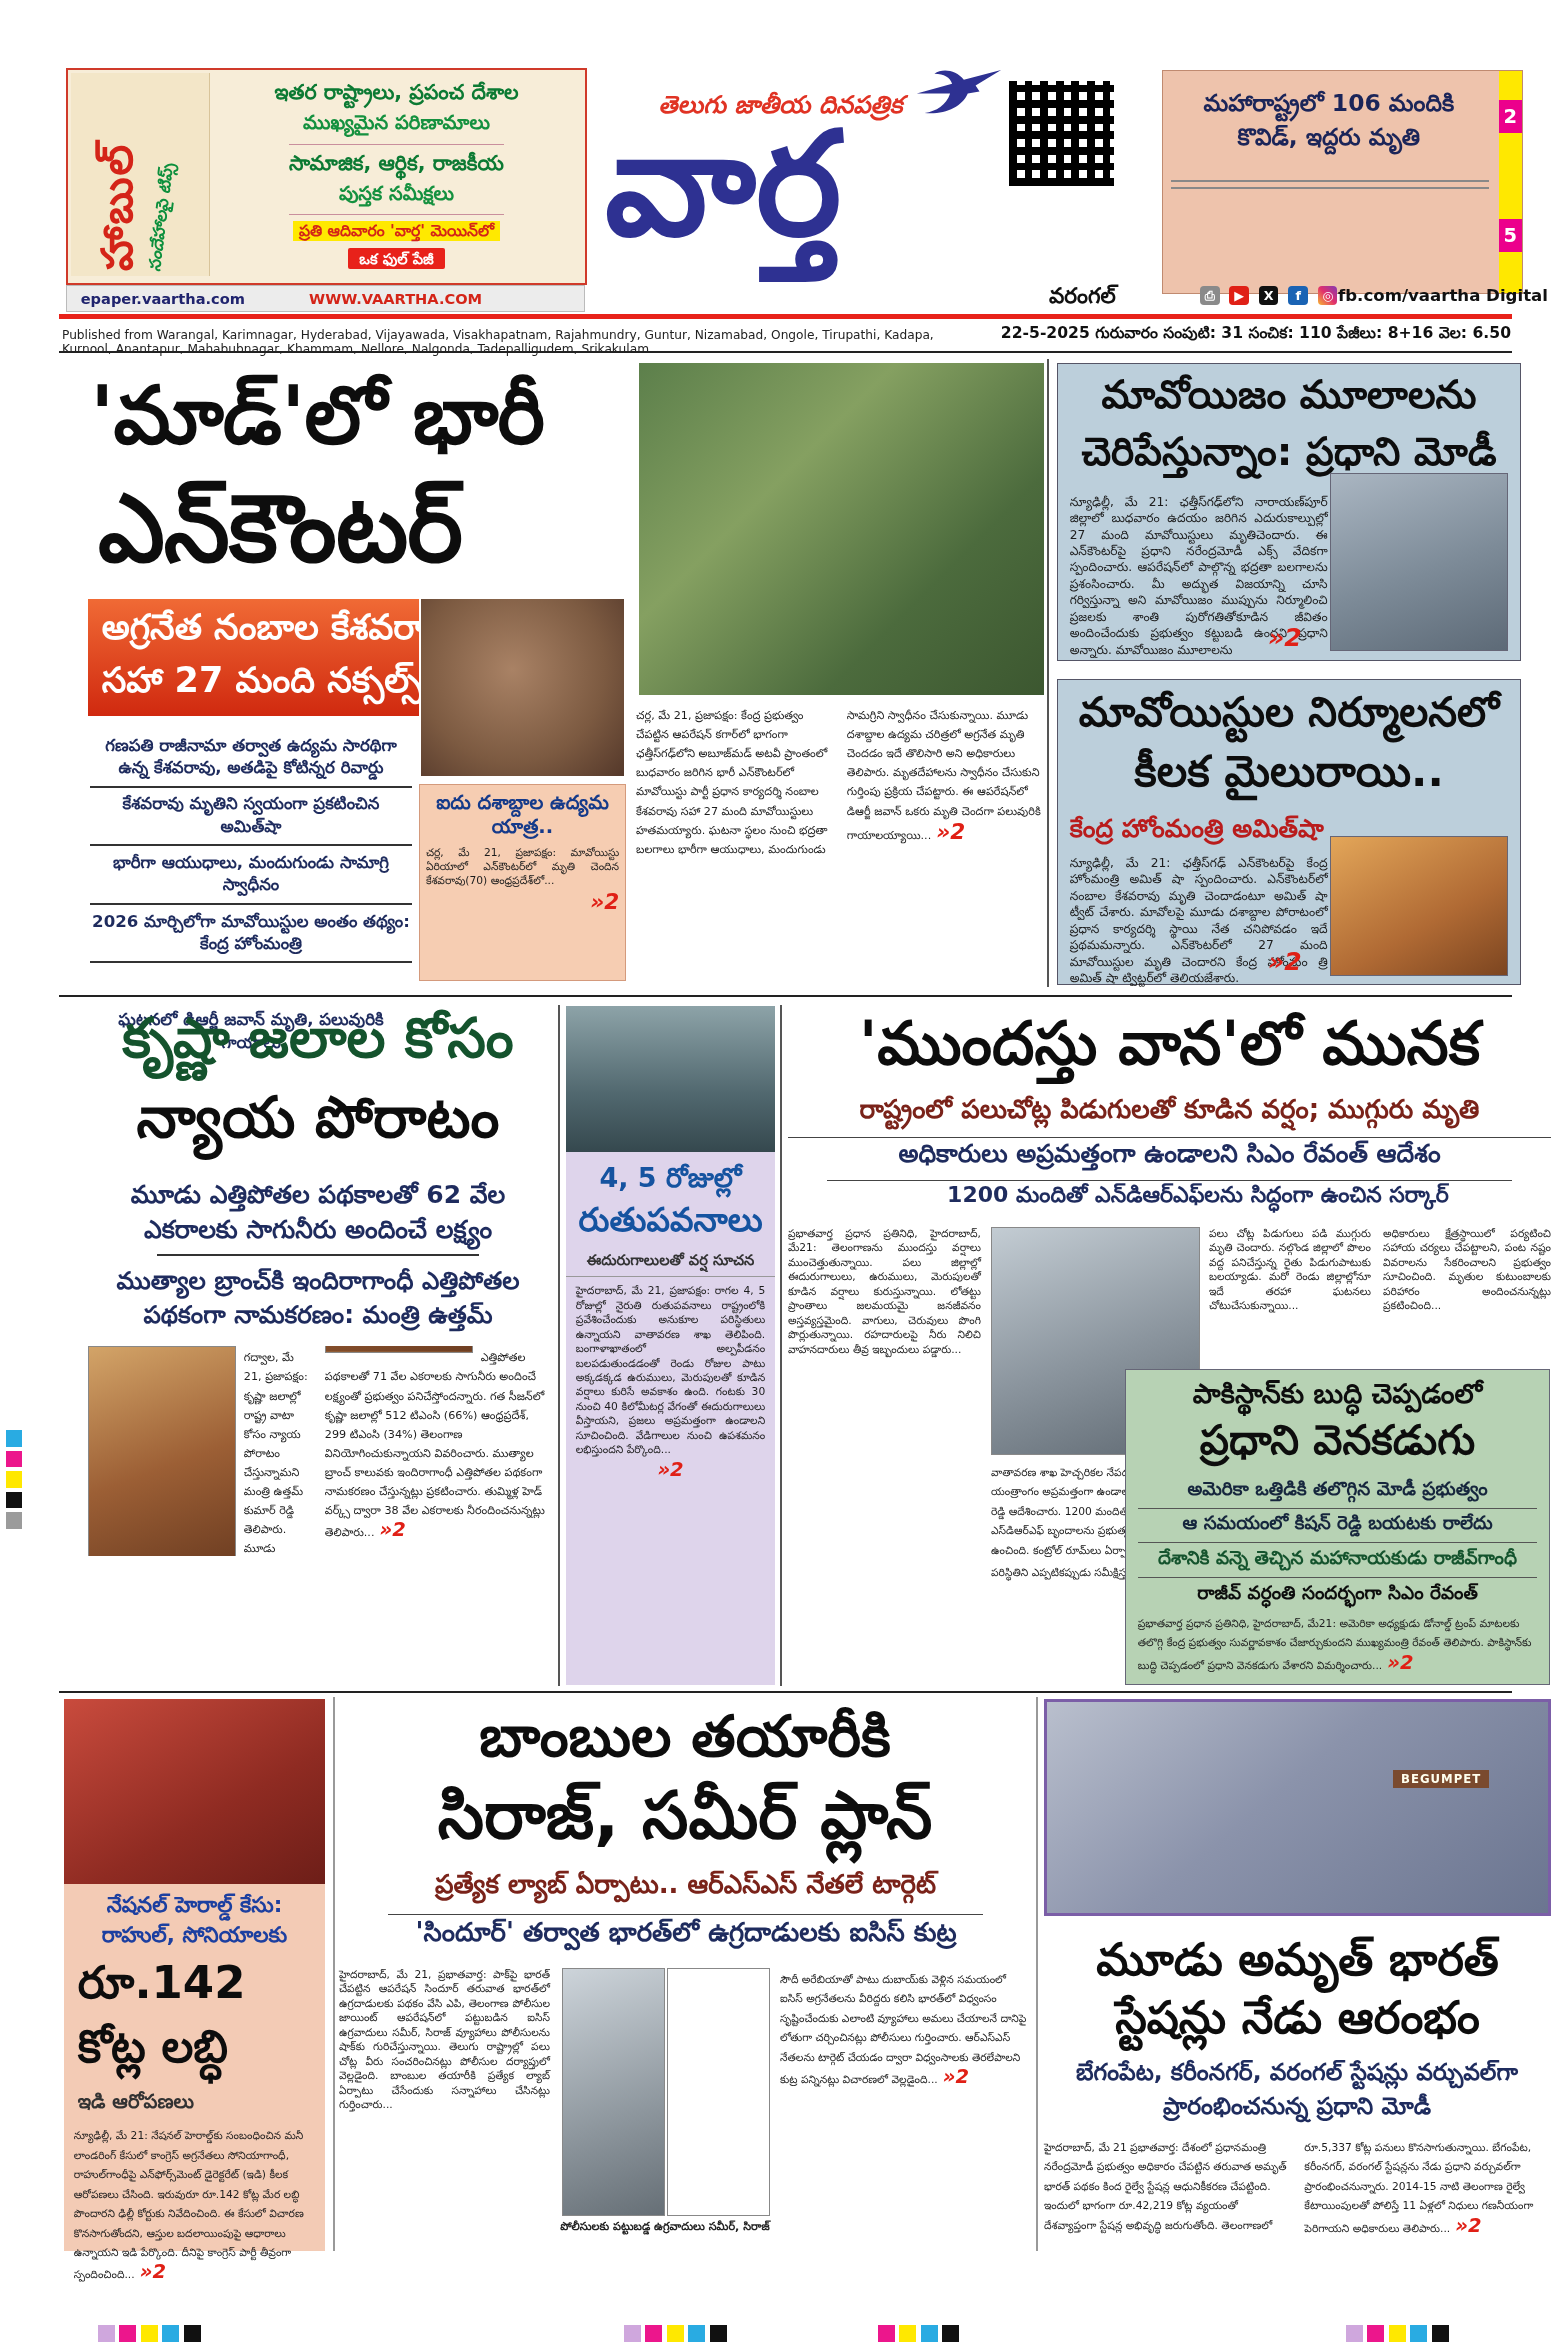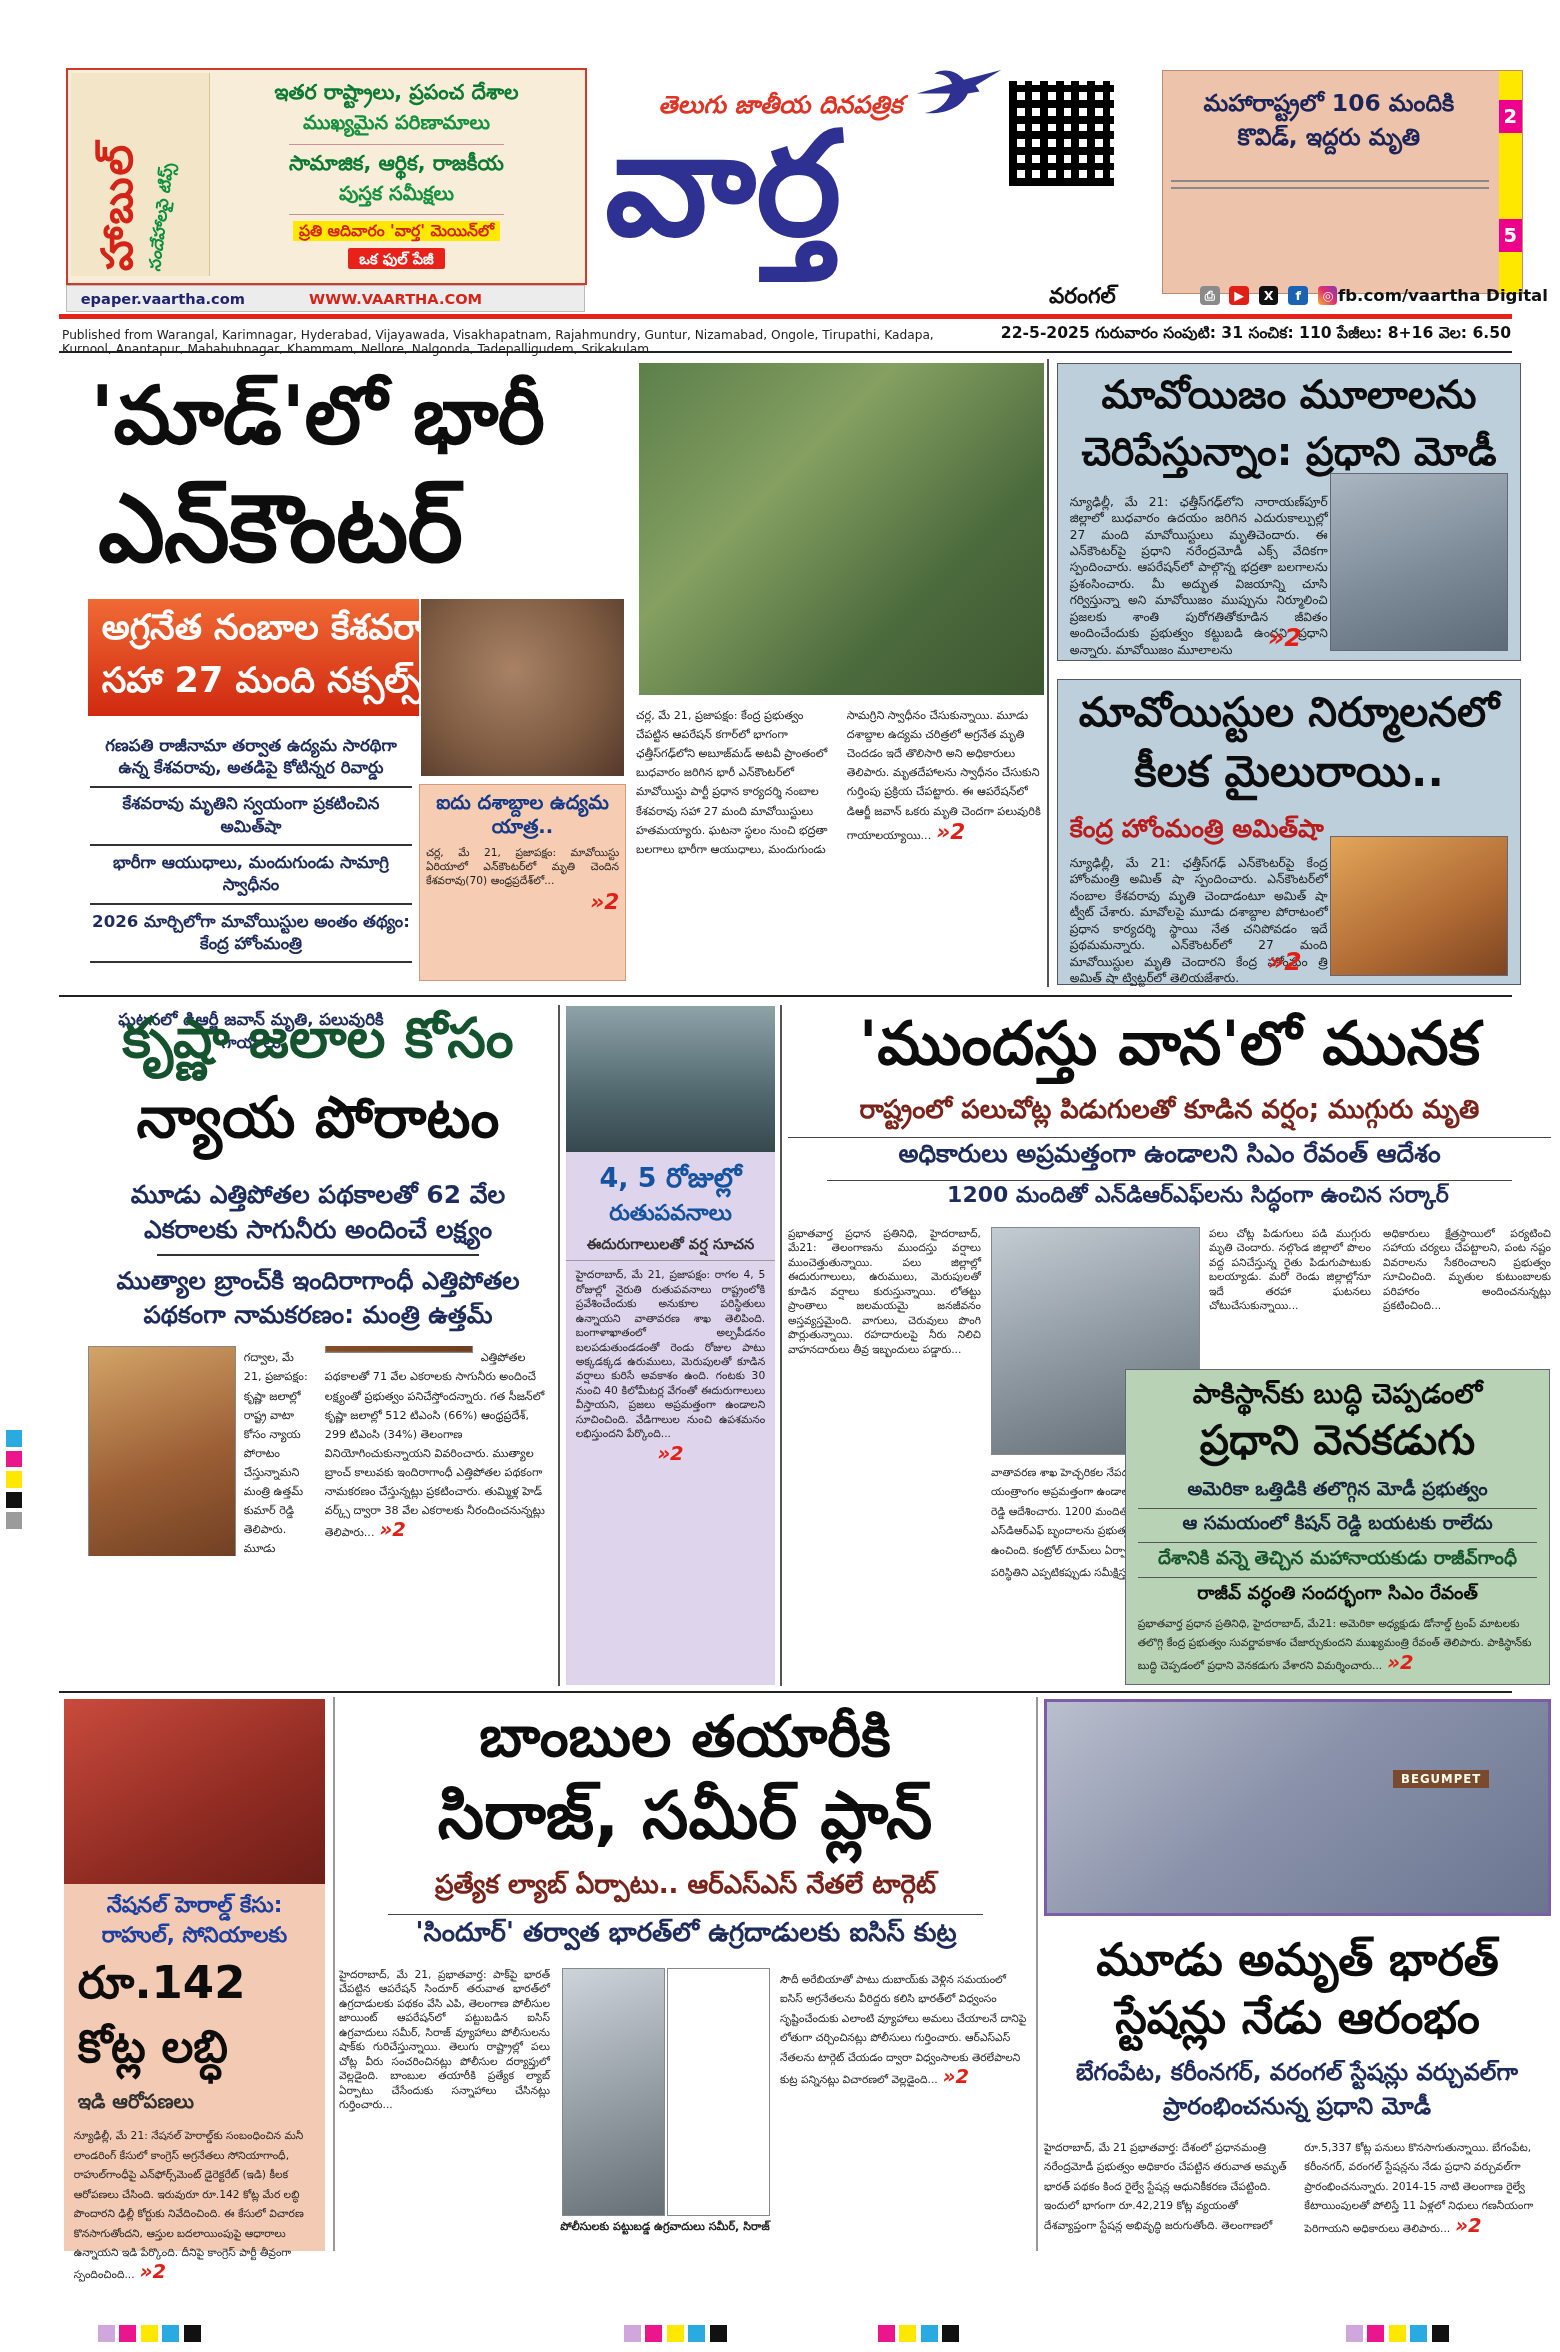--- a/index.html
+++ b/index.html
@@ -138,21 +138,21 @@
     <span class="tiny">గద్వాల, మే 21, ప్రజాపక్షం: కృష్ణా జలాల్లో రాష్ట్ర వాటా కోసం న్యాయ పోరాటం చేస్తున్నామని మంత్రి ఉత్తమ్ కుమార్ రెడ్డి తెలిపారు. మూడు ఎత్తిపోతల పథకాలతో 71 వేల ఎకరాలకు సాగునీరు అందించే లక్ష్యంతో ప్రభుత్వం పనిచేస్తోందన్నారు. గత సీజన్‌లో కృష్ణా జలాల్లో 512 టిఎంసి (66%) ఆంధ్రప్రదేశ్, 299 టిఎంసి (34%) తెలంగాణ వినియోగించుకున్నాయని వివరించారు. ముత్యాల బ్రాంచ్ కాలువకు ఇందిరాగాంధీ ఎత్తిపోతల పథకంగా నామకరణం చేస్తున్నట్లు ప్రకటించారు. తుమ్మిళ్ల హెడ్ వర్క్స్ ద్వారా 38 వేల ఎకరాలకు నీరందించనున్నట్లు తెలిపారు...</span>
     <span class="jp" style="font-size:19.5px;">»2</span>
   </div>
 </div>
 
 <div class="vline" style="left:558px;top:1005px;height:681px;"></div>
 
 <div class="abs" style="left:566px;top:1006px;width:209px;height:679px;background:#ded4eb;">
   <div class="photo" style="width:209px;height:146px;background:linear-gradient(180deg,#8da3a8,#51686f 60%,#35484e);"></div>
   <div class="ctr" style="font-size:27px;font-weight:800;color:#1553a0;margin-top:9.8px;">4, 5 రోజుల్లో</div>
-  <div class="ctr" style="font-size:22px;font-weight:800;color:#1553a0;">రుతుపవనాలు</div>
+  <div class="ctr" style="font-size:33px;font-weight:800;color:#1553a0;">రుతుపవనాలు</div>
   <div class="ctr" style="font-size:14.6px;font-weight:800;color:#333;margin-top:3.9px;border-bottom:1px solid #999;padding-bottom:3.9px;">ఈదురుగాలులతో వర్ష సూచన</div>
   <div class="tiny" style="padding:7.8px 9.8px 0 9.8px;font-size:10.7px;">హైదరాబాద్, మే 21, ప్రజాపక్షం: రాగల 4, 5 రోజుల్లో నైరుతి రుతుపవనాలు రాష్ట్రంలోకి ప్రవేశించేందుకు అనుకూల పరిస్థితులు ఉన్నాయని వాతావరణ శాఖ తెలిపింది. బంగాళాఖాతంలో అల్పపీడనం బలపడుతుండడంతో రెండు రోజుల పాటు అక్కడక్కడ ఉరుములు, మెరుపులతో కూడిన వర్షాలు కురిసే అవకాశం ఉంది. గంటకు 30 నుంచి 40 కిలోమీటర్ల వేగంతో ఈదురుగాలులు వీస్తాయని, ప్రజలు అప్రమత్తంగా ఉండాలని సూచించింది. వేడిగాలుల నుంచి ఉపశమనం లభిస్తుందని పేర్కొంది...</div>
   <div class="jp ctr" style="font-size:19.5px;">»2</div>
 </div>
 
 <div class="vline" style="left:780px;top:1005px;height:681px;"></div>
 
 <div class="abs ctr" style="left:788px;top:1008px;width:763px;font-size:60px;font-weight:800;color:#0d0d0d;">'ముందస్తు వాన'లో మునక</div>
 <div class="abs ctr bld maroon" style="left:788px;top:1094px;width:763px;font-size:26px;border-bottom:1.5px solid #444;padding-bottom:5.9px;">రాష్ట్రంలో పలుచోట్ల పిడుగులతో కూడిన వర్షం; ముగ్గురు మృతి</div>
 <div class="abs ctr bld navy" style="left:827px;top:1139px;width:685px;font-size:25px;border-bottom:1.5px solid #444;padding-bottom:5.9px;">అధికారులు అప్రమత్తంగా ఉండాలని సిఎం రేవంత్ ఆదేశం</div>

